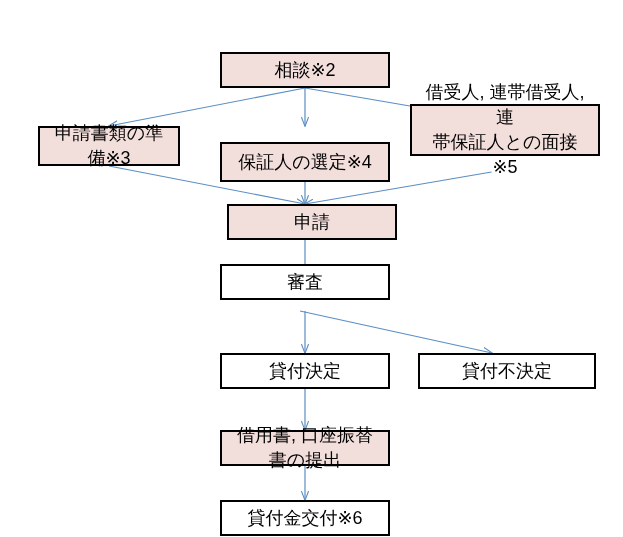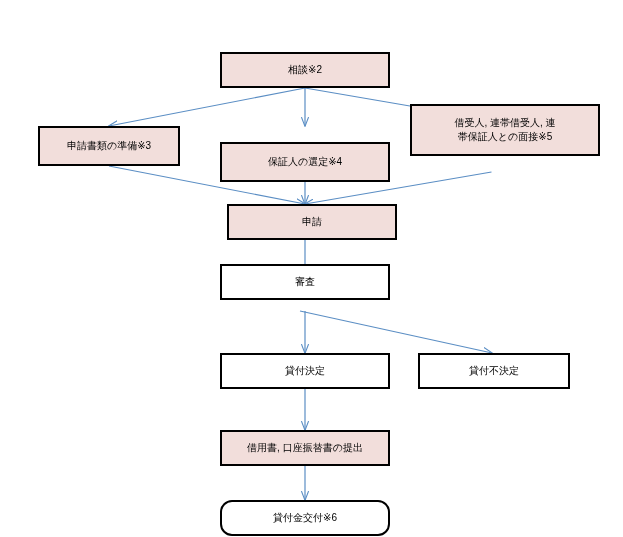--- a/index.html
+++ b/index.html
@@ -41,21 +41,21 @@
     white-space: nowrap;
   }
   .node {
     position: absolute;
     box-sizing: border-box;
     border: 2px solid #000000;
     display: flex;
     align-items: center;
     justify-content: center;
     text-align: center;
-    font-size: 10px;
+    font-size: 18px;
     line-height: 1.38;
     padding: 0 12px;
     background: #ffffff;
   }
   .node.filled {
     background: #f2dedb;
   }
   .node .node-label {
     display: block;
     width: 100%;
@@ -105,24 +105,24 @@
       </div>
       <div class="node filled" style="left: 227px; top: 204px; width: 170px; height: 36px;">
         <span class="node-label">申請</span>
       </div>
       <div class="node" style="left: 220px; top: 264px; width: 170px; height: 36px;">
         <span class="node-label">審査</span>
       </div>
       <div class="node" style="left: 220px; top: 353px; width: 170px; height: 36px;">
         <span class="node-label">貸付決定</span>
       </div>
-      <div class="node" style="left: 418px; top: 353px; width: 152px; height: 36px;">
+      <div class="node" style="left: 418px; top: 353px; width: 178px; height: 36px;">
         <span class="node-label">貸付不決定</span>
       </div>
       <div class="node filled" style="left: 220px; top: 430px; width: 170px; height: 36px; justify-content: center;">
         <span class="node-label">借用書, 口座振替書の提出</span>
       </div>
-      <div class="node" style="left: 220px; top: 500px; width: 170px; height: 36px; border-radius: 12px;">
+      <div class="node" style="left: 220px; top: 500px; width: 170px; height: 36px;">
         <span class="node-label">貸付金交付※6</span>
       </div>
     </div>
 
 </div>
 
 </body></html>

